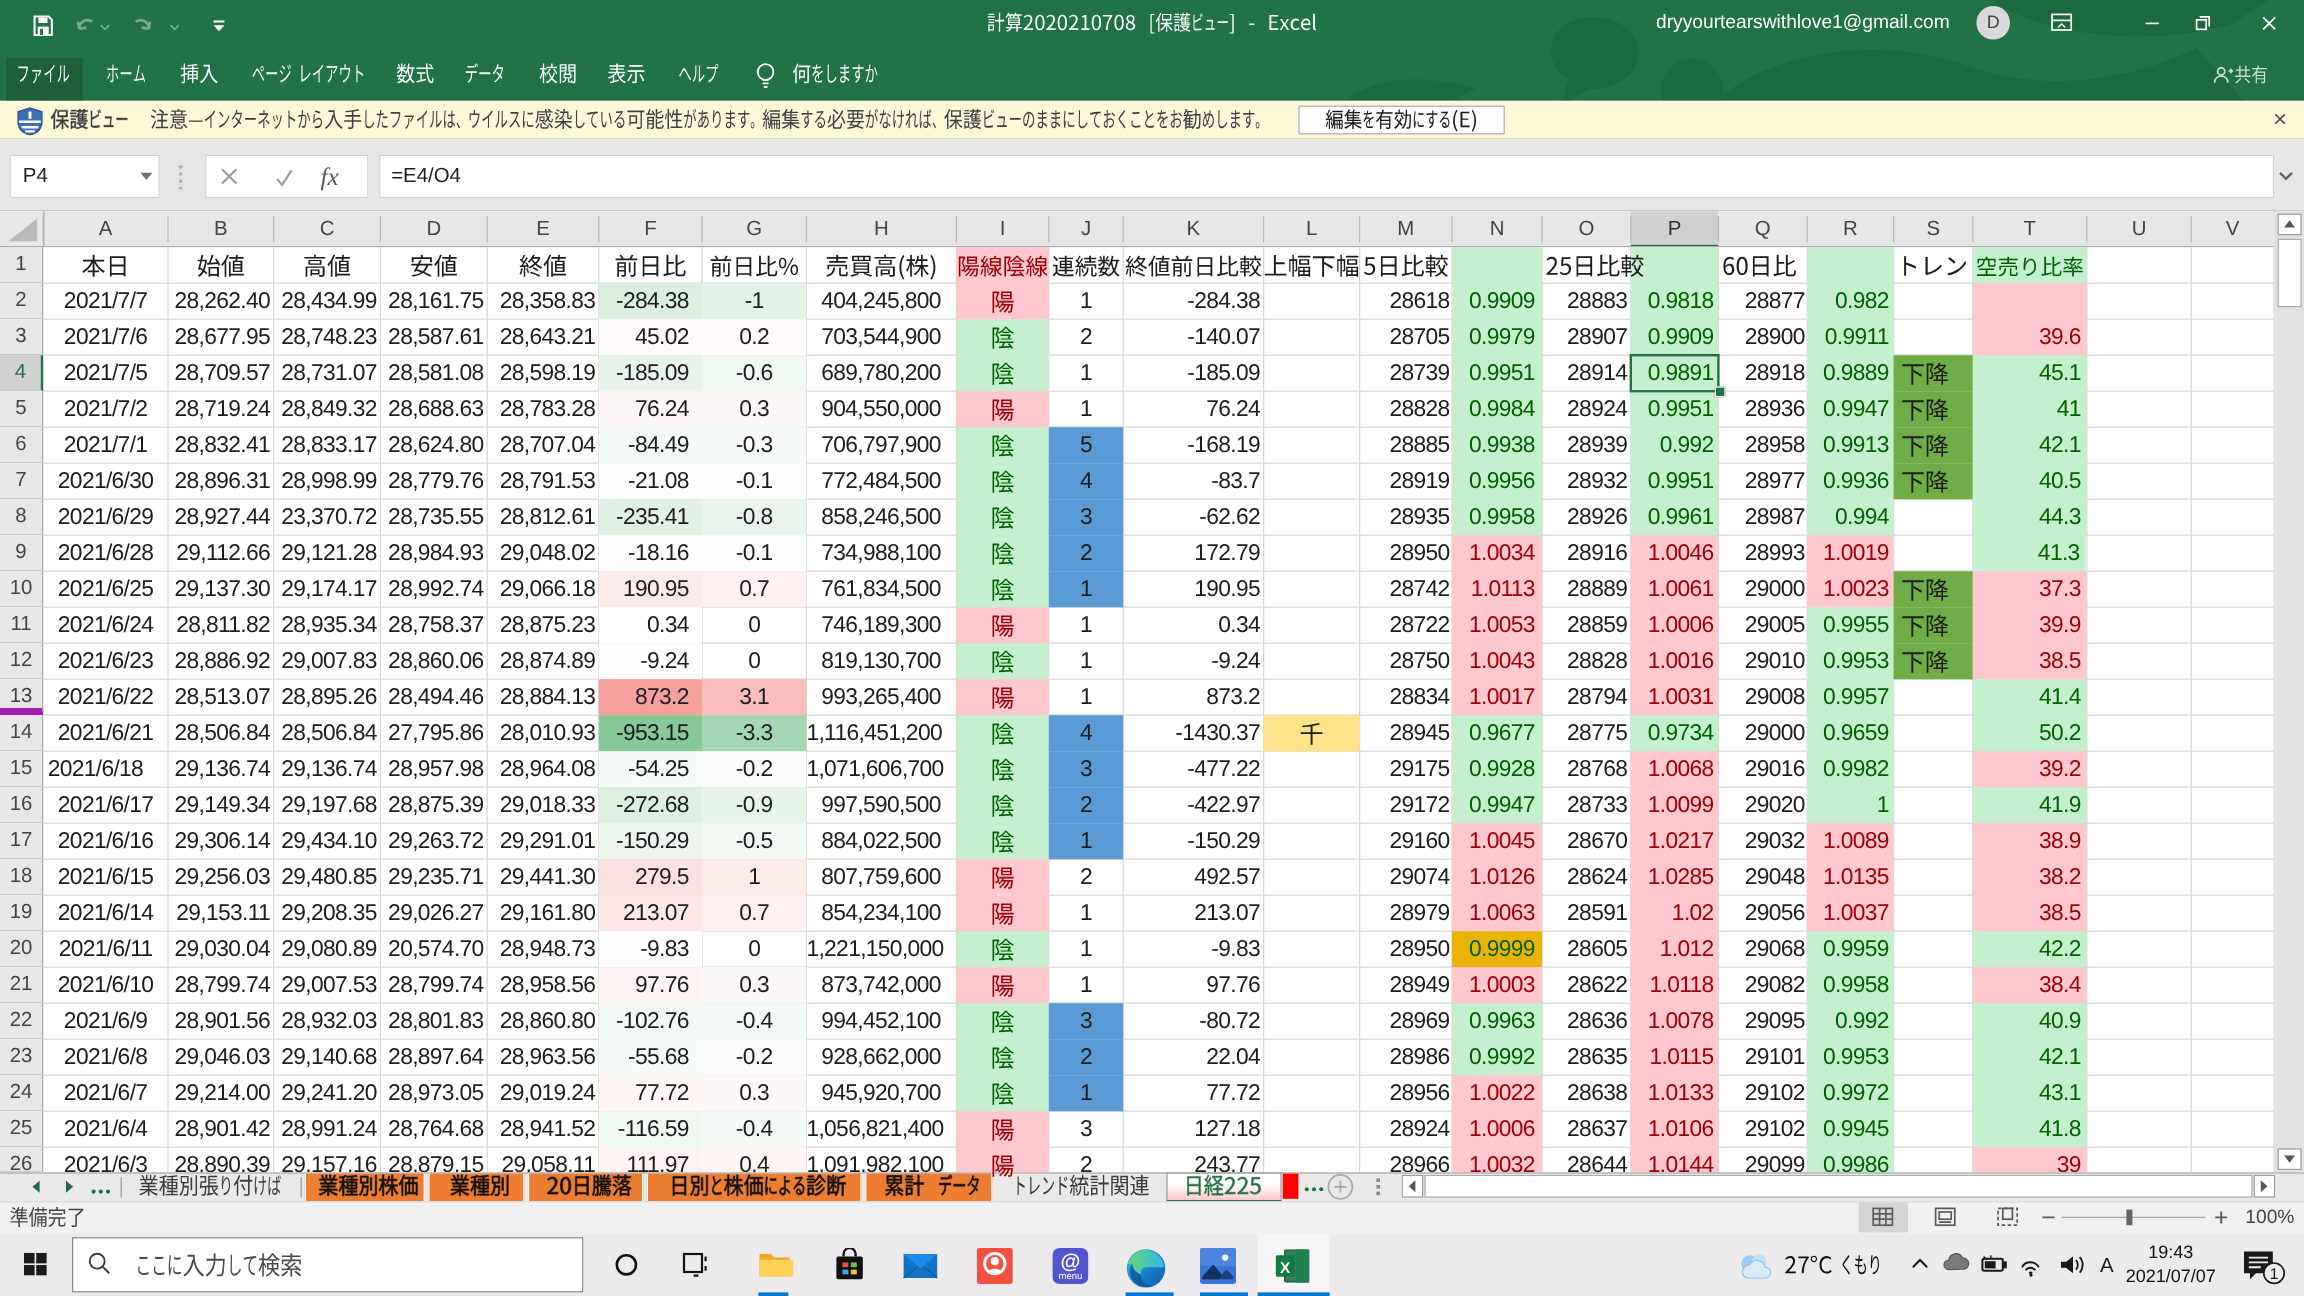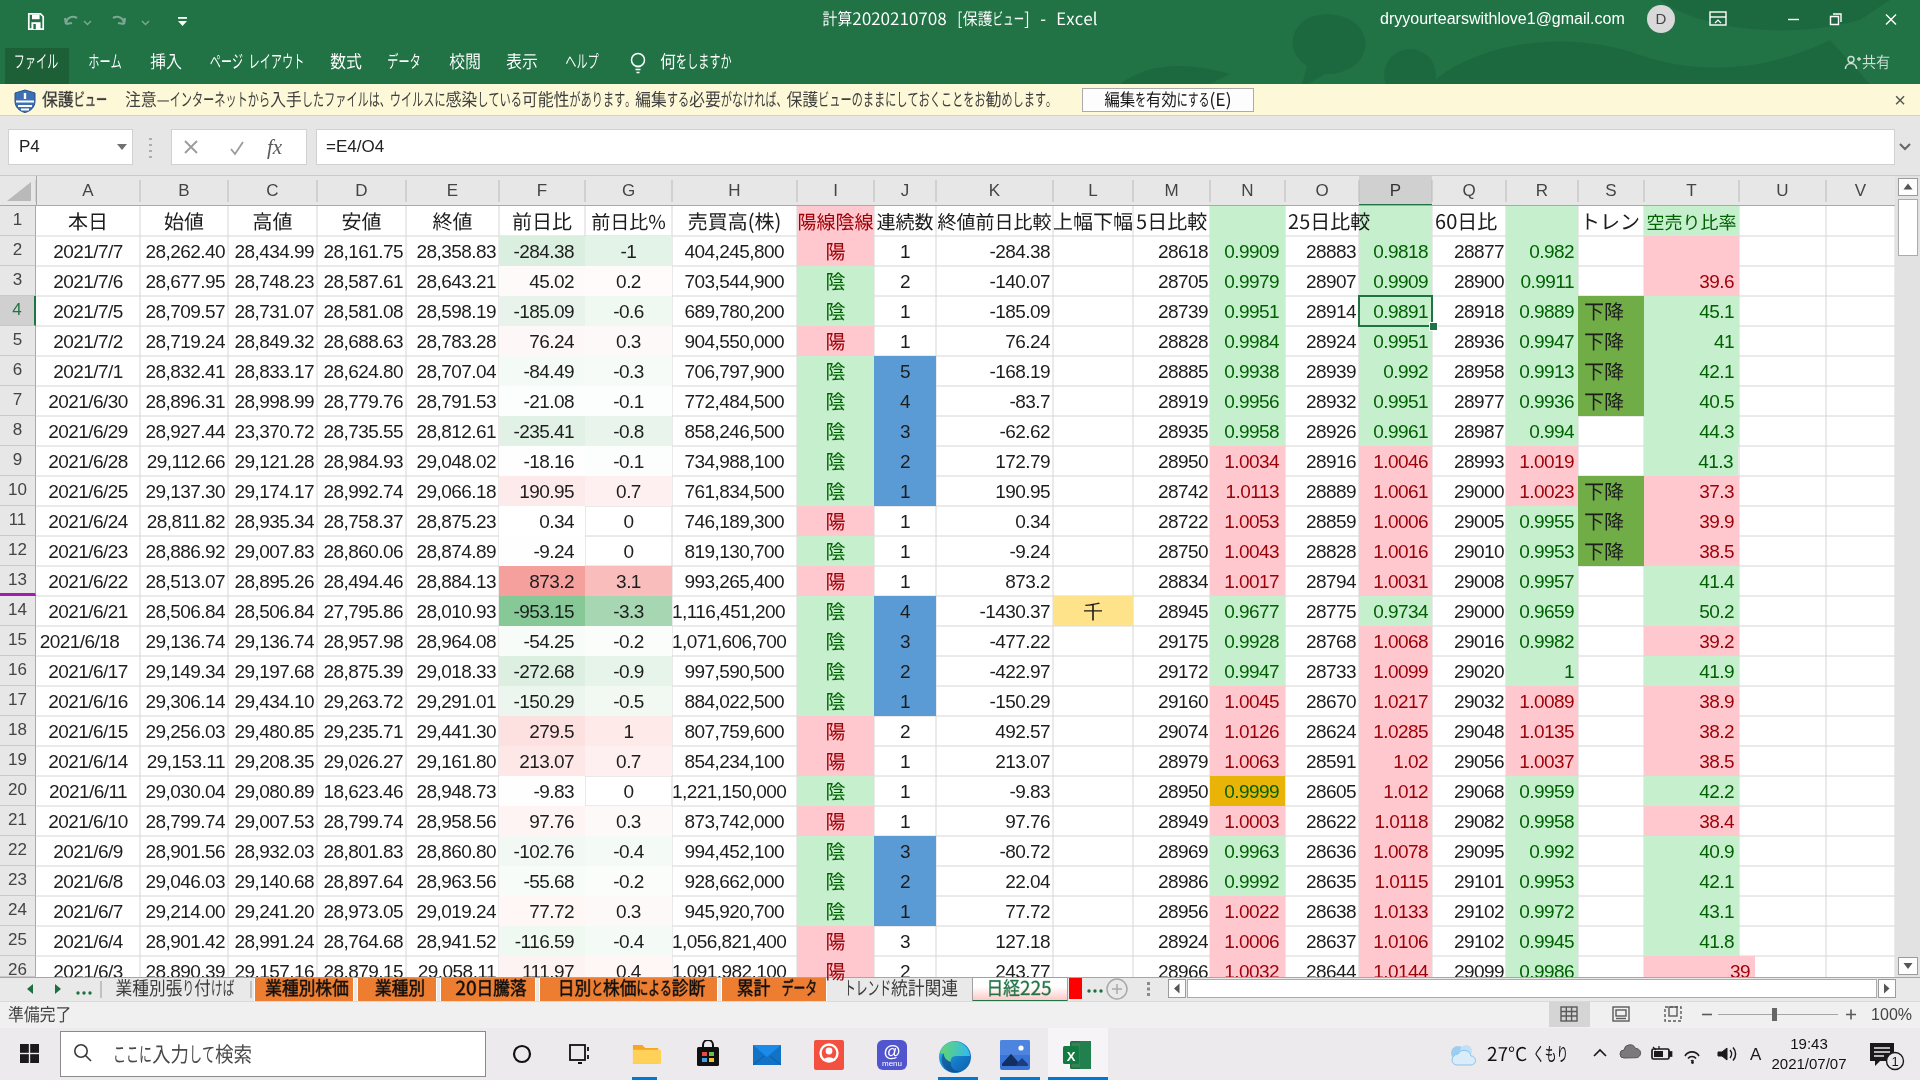--- a/index.html
+++ b/index.html
@@ -150,21 +150,21 @@
 <div style="position:absolute;left:0;top:266px;width:36px;height:30px;background:#E7E7E7;border-right:1px solid #A9A9A9;box-sizing:border-box;border-bottom:1px solid #C9C9C9;font:17px/28px 'Liberation Sans';color:#444;text-align:center;overflow:hidden">3</div>
 <div style="position:absolute;left:0;top:296px;width:36px;height:30px;background:#D0D0D0;border-right:2px solid #217346;box-sizing:border-box;border-bottom:1px solid #C9C9C9;font:17px/28px 'Liberation Sans';color:#217346;text-align:center;overflow:hidden">4</div>
 <div style="position:absolute;left:0;top:326px;width:36px;height:30px;background:#E7E7E7;border-right:1px solid #A9A9A9;box-sizing:border-box;border-bottom:1px solid #C9C9C9;font:17px/28px 'Liberation Sans';color:#444;text-align:center;overflow:hidden">5</div>
 <div style="position:absolute;left:0;top:356px;width:36px;height:30px;background:#E7E7E7;border-right:1px solid #A9A9A9;box-sizing:border-box;border-bottom:1px solid #C9C9C9;font:17px/28px 'Liberation Sans';color:#444;text-align:center;overflow:hidden">6</div>
 <div style="position:absolute;left:0;top:386px;width:36px;height:30px;background:#E7E7E7;border-right:1px solid #A9A9A9;box-sizing:border-box;border-bottom:1px solid #C9C9C9;font:17px/28px 'Liberation Sans';color:#444;text-align:center;overflow:hidden">7</div>
 <div style="position:absolute;left:0;top:416px;width:36px;height:30px;background:#E7E7E7;border-right:1px solid #A9A9A9;box-sizing:border-box;border-bottom:1px solid #C9C9C9;font:17px/28px 'Liberation Sans';color:#444;text-align:center;overflow:hidden">8</div>
 <div style="position:absolute;left:0;top:446px;width:36px;height:30px;background:#E7E7E7;border-right:1px solid #A9A9A9;box-sizing:border-box;border-bottom:1px solid #C9C9C9;font:17px/28px 'Liberation Sans';color:#444;text-align:center;overflow:hidden">9</div>
 <div style="position:absolute;left:0;top:476px;width:36px;height:30px;background:#E7E7E7;border-right:1px solid #A9A9A9;box-sizing:border-box;border-bottom:1px solid #C9C9C9;font:17px/28px 'Liberation Sans';color:#444;text-align:center;overflow:hidden">10</div>
 <div style="position:absolute;left:0;top:506px;width:36px;height:30px;background:#E7E7E7;border-right:1px solid #A9A9A9;box-sizing:border-box;border-bottom:1px solid #C9C9C9;font:17px/28px 'Liberation Sans';color:#444;text-align:center;overflow:hidden">11</div>
 <div style="position:absolute;left:0;top:536px;width:36px;height:30px;background:#E7E7E7;border-right:1px solid #A9A9A9;box-sizing:border-box;border-bottom:1px solid #C9C9C9;font:17px/28px 'Liberation Sans';color:#444;text-align:center;overflow:hidden">12</div>
-<div style="position:absolute;left:0;top:566px;width:36px;height:30px;background:#E7E7E7;border-right:1px solid #A9A9A9;box-sizing:border-box;border-bottom:3px solid #a21caf;font:17px/28px 'Liberation Sans';color:#444;text-align:center;overflow:hidden">13</div>
+<div style="position:absolute;left:0;top:566px;width:36px;height:30px;background:#E7E7E7;border-right:1px solid #A9A9A9;box-sizing:border-box;border-bottom:6px solid #a21caf;font:17px/28px 'Liberation Sans';color:#444;text-align:center;overflow:hidden">13</div>
 <div style="position:absolute;left:0;top:596px;width:36px;height:30px;background:#E7E7E7;border-right:1px solid #A9A9A9;box-sizing:border-box;border-bottom:1px solid #C9C9C9;font:17px/28px 'Liberation Sans';color:#444;text-align:center;overflow:hidden">14</div>
 <div style="position:absolute;left:0;top:626px;width:36px;height:30px;background:#E7E7E7;border-right:1px solid #A9A9A9;box-sizing:border-box;border-bottom:1px solid #C9C9C9;font:17px/28px 'Liberation Sans';color:#444;text-align:center;overflow:hidden">15</div>
 <div style="position:absolute;left:0;top:656px;width:36px;height:30px;background:#E7E7E7;border-right:1px solid #A9A9A9;box-sizing:border-box;border-bottom:1px solid #C9C9C9;font:17px/28px 'Liberation Sans';color:#444;text-align:center;overflow:hidden">16</div>
 <div style="position:absolute;left:0;top:686px;width:36px;height:30px;background:#E7E7E7;border-right:1px solid #A9A9A9;box-sizing:border-box;border-bottom:1px solid #C9C9C9;font:17px/28px 'Liberation Sans';color:#444;text-align:center;overflow:hidden">17</div>
 <div style="position:absolute;left:0;top:716px;width:36px;height:30px;background:#E7E7E7;border-right:1px solid #A9A9A9;box-sizing:border-box;border-bottom:1px solid #C9C9C9;font:17px/28px 'Liberation Sans';color:#444;text-align:center;overflow:hidden">18</div>
 <div style="position:absolute;left:0;top:746px;width:36px;height:30px;background:#E7E7E7;border-right:1px solid #A9A9A9;box-sizing:border-box;border-bottom:1px solid #C9C9C9;font:17px/28px 'Liberation Sans';color:#444;text-align:center;overflow:hidden">19</div>
 <div style="position:absolute;left:0;top:776px;width:36px;height:30px;background:#E7E7E7;border-right:1px solid #A9A9A9;box-sizing:border-box;border-bottom:1px solid #C9C9C9;font:17px/28px 'Liberation Sans';color:#444;text-align:center;overflow:hidden">20</div>
 <div style="position:absolute;left:0;top:806px;width:36px;height:30px;background:#E7E7E7;border-right:1px solid #A9A9A9;box-sizing:border-box;border-bottom:1px solid #C9C9C9;font:17px/28px 'Liberation Sans';color:#444;text-align:center;overflow:hidden">21</div>
 <div style="position:absolute;left:0;top:836px;width:36px;height:30px;background:#E7E7E7;border-right:1px solid #A9A9A9;box-sizing:border-box;border-bottom:1px solid #C9C9C9;font:17px/28px 'Liberation Sans';color:#444;text-align:center;overflow:hidden">22</div>
 <div style="position:absolute;left:0;top:866px;width:36px;height:30px;background:#E7E7E7;border-right:1px solid #A9A9A9;box-sizing:border-box;border-bottom:1px solid #C9C9C9;font:17px/28px 'Liberation Sans';color:#444;text-align:center;overflow:hidden">23</div>
@@ -553,21 +553,21 @@
 <div class="c r p2" style="left:1133px;top:746px;width:77px;height:30px">28979</div>
 <div class="c r p6 pt" style="left:1210px;top:746px;width:75px;height:30px;background:#FFC7CE">1.0063</div>
 <div class="c r p4 pt" style="left:1359px;top:746px;width:73px;height:30px;background:#FFC7CE">1.02</div>
 <div class="c r p4 pt" style="left:1506px;top:746px;width:72px;height:30px;background:#FFC7CE">1.0037</div>
 <div class="c r p3" style="left:1285px;top:746px;width:74px;height:30px">28591</div>
 <div class="c r p2" style="left:1432px;top:746px;width:74px;height:30px">29056</div>
 <div class="c r p5 pt" style="left:1644px;top:746px;width:95px;height:30px;background:#FFC7CE">38.5</div>
 <div class="c m" style="left:36px;top:776px;width:104px;height:30px">2021/6/11</div>
 <div class="c r p3" style="left:140px;top:776px;width:88px;height:30px">29,030.04</div>
 <div class="c r p3" style="left:228px;top:776px;width:89px;height:30px">29,080.89</div>
-<div class="c r p3" style="left:317px;top:776px;width:89px;height:30px">18,623.46</div>
+<div class="c r p3" style="left:317px;top:776px;width:89px;height:30px">20,574.70</div>
 <div class="c r p3" style="left:406px;top:776px;width:93px;height:30px">28,948.73</div>
 <div class="c r p11" style="left:499px;top:776px;width:86px;height:30px;background:#fefefe">-9.83</div>
 <div class="c m" style="left:585px;top:776px;width:87px;height:30px">0</div>
 <div class="c r p13" style="left:672px;top:776px;width:125px;height:30px">1,221,150,000</div>
 <div class="c " style="left:797px;top:776px;width:77px;height:30px;background:#C6EFCE"></div>
 <div class="c m" style="left:874px;top:776px;width:62px;height:30px">1</div>
 <div class="c r p3" style="left:936px;top:776px;width:117px;height:30px">-9.83</div>
 <div class="c r p2" style="left:1133px;top:776px;width:77px;height:30px">28950</div>
 <div class="c r p6 gt" style="left:1210px;top:776px;width:75px;height:30px;background:#eab308">0.9999</div>
 <div class="c r p4 pt" style="left:1359px;top:776px;width:73px;height:30px;background:#FFC7CE">1.012</div>
@@ -675,21 +675,21 @@
 <div class="c r p13" style="left:672px;top:956px;width:125px;height:21px">1,091,982,100</div>
 <div class="c " style="left:797px;top:956px;width:77px;height:21px;background:#FFC7CE"></div>
 <div class="c m" style="left:874px;top:956px;width:62px;height:21px">2</div>
 <div class="c r p3" style="left:936px;top:956px;width:117px;height:21px">243.77</div>
 <div class="c r p2" style="left:1133px;top:956px;width:77px;height:21px">28966</div>
 <div class="c r p6 pt" style="left:1210px;top:956px;width:75px;height:21px;background:#FFC7CE">1.0032</div>
 <div class="c r p4 pt" style="left:1359px;top:956px;width:73px;height:21px;background:#FFC7CE">1.0144</div>
 <div class="c r p4 gt" style="left:1506px;top:956px;width:72px;height:21px;background:#C6EFCE">0.9986</div>
 <div class="c r p3" style="left:1285px;top:956px;width:74px;height:21px">28644</div>
 <div class="c r p2" style="left:1432px;top:956px;width:74px;height:21px">29099</div>
-<div class="c r p5 pt" style="left:1644px;top:956px;width:111px;height:21px;background:#FFC7CE">39</div>
+<div class="c r p5 pt" style="left:1644px;top:956px;width:95px;height:21px;background:#FFC7CE">39</div>
 <div style="position:absolute;left:1358px;top:295px;width:75px;height:32px;border:2px solid #217346;box-sizing:border-box;z-index:5"></div>
 <div style="position:absolute;left:1429px;top:322px;width:7px;height:7px;background:#217346;border:1px solid #fff;box-sizing:content-box;z-index:6"></div>
 <div id="vs"></div>
 <svg style="position:absolute;left:1895px;top:176px;width:25px;height:801px" viewBox="0 0 25 801">
     <rect x="0" y="0" width="25" height="801" fill="#E2E2E2"></rect>
     <rect x="3.5" y="2.5" width="19" height="17" fill="#FDFDFD" stroke="#9B9B9B"></rect>
     <path d="M8.5 13.5 l4.5-6 4.5 6 z" fill="#555"></path>
     <rect x="3.5" y="23.5" width="19" height="56" fill="#fff" stroke="#ABABAB"></rect>
     <rect x="3.5" y="781.5" width="19" height="17" fill="#FDFDFD" stroke="#9B9B9B"></rect>
     <path d="M8.5 787 l4.5 6 4.5-6 z" fill="#555"></path>

